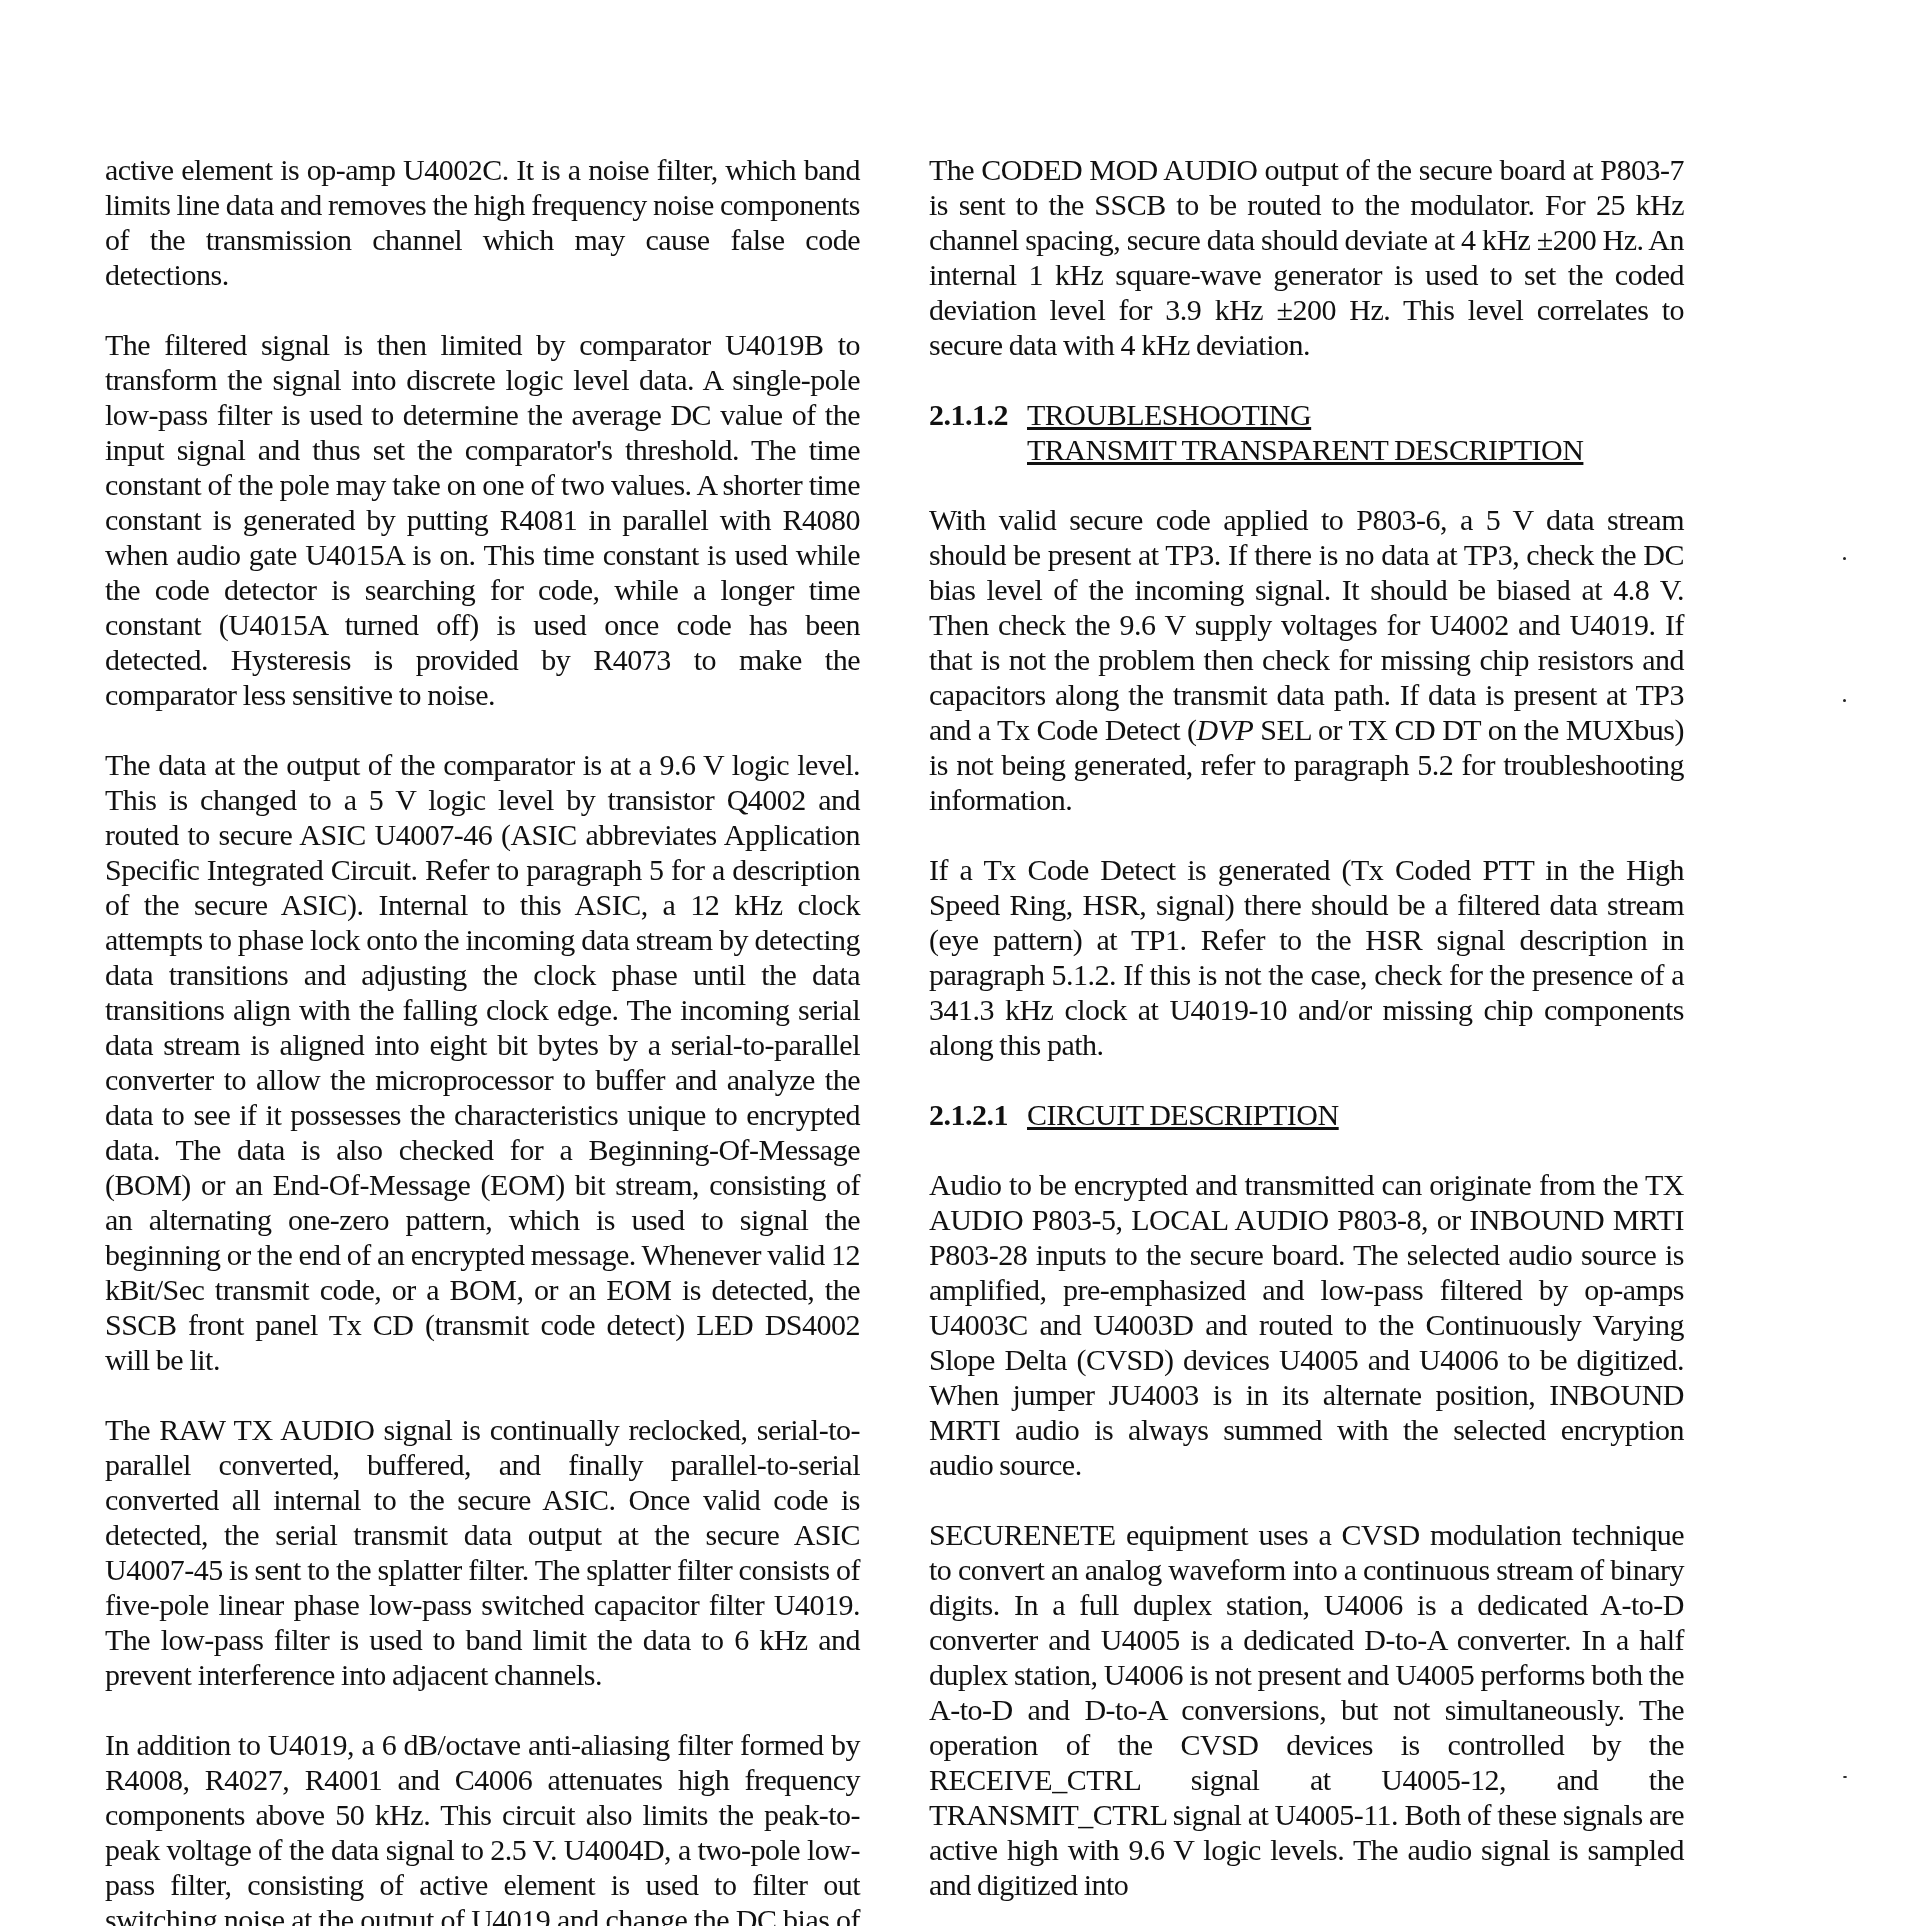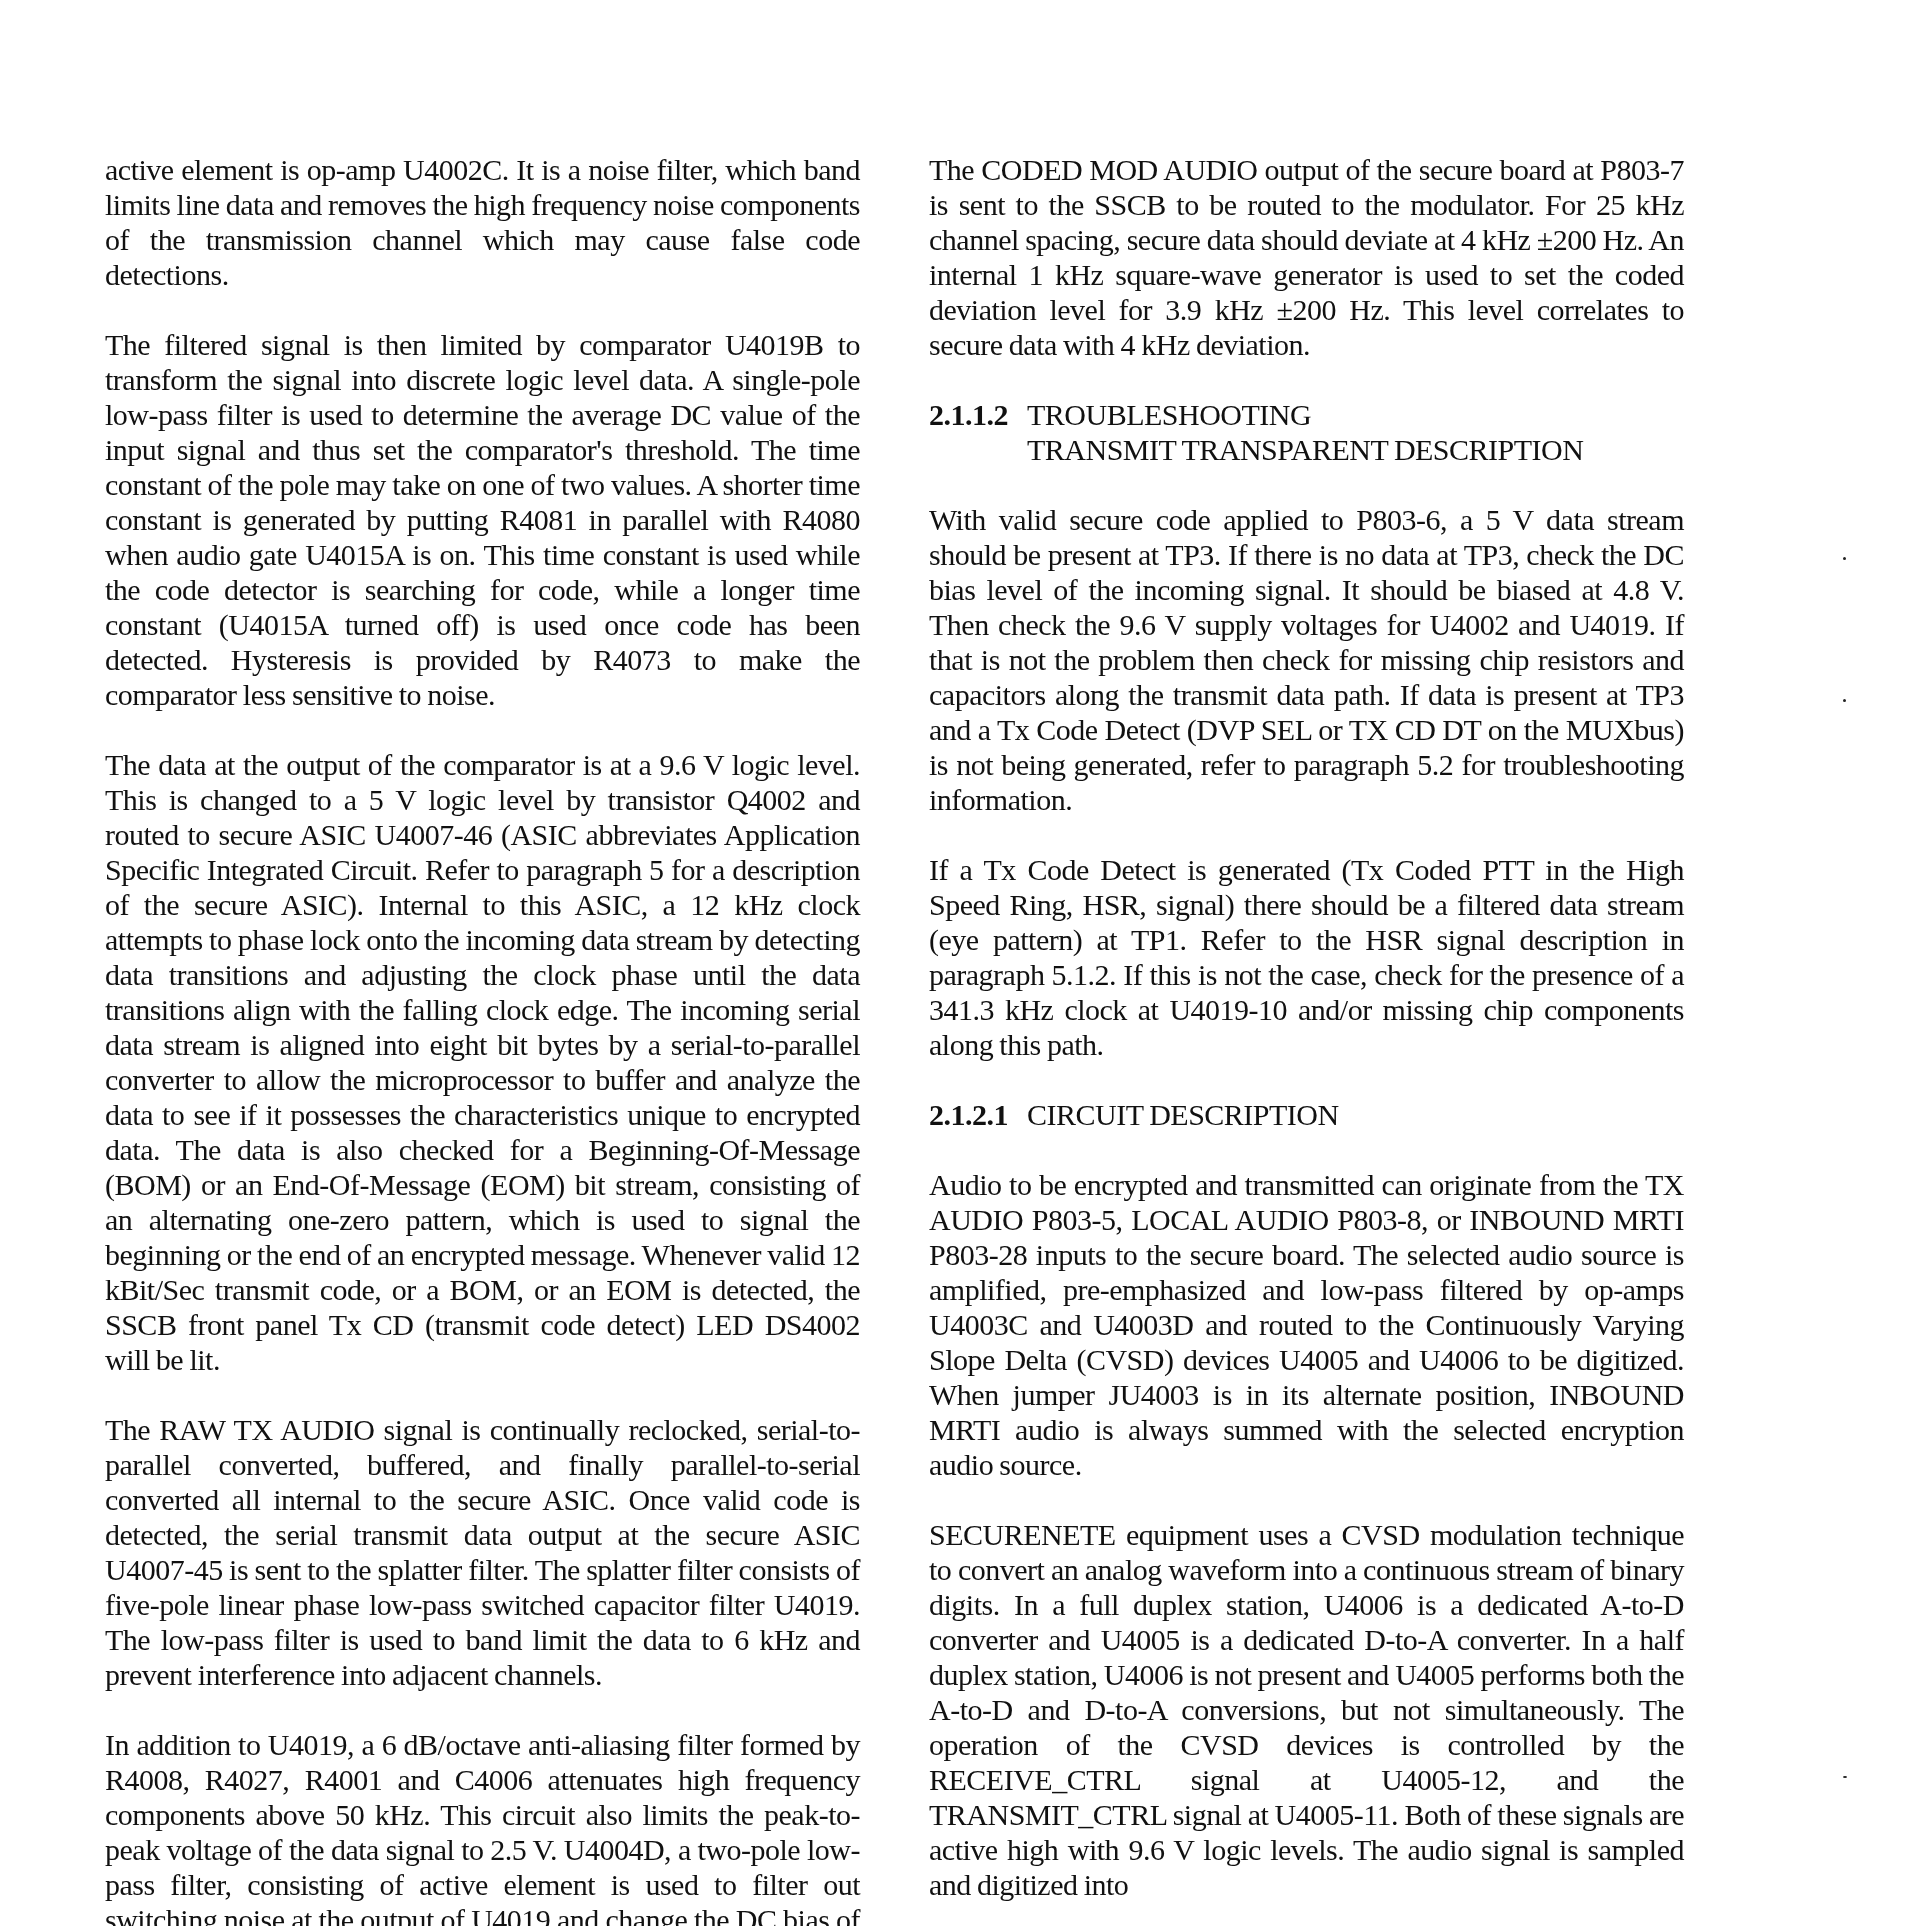--- a/index.html
+++ b/index.html
@@ -3,26 +3,26 @@
 <meta charset="utf-8">
 <style>
   html, body { margin: 0; padding: 0; background: #ffffff; }
   body { width: 1938px; height: 2556px; position: relative; overflow: hidden;
          font-family: "Liberation Serif", "DejaVu Serif", serif; color: #111111; }
   .col { position: absolute; top: 152px; width: 755px; font-size: 30px; line-height: 35px;
          text-align: justify; letter-spacing: -0.5px; word-spacing: -0.8px; }
   .col-left { left: 105px; }
   .col-right { left: 929px; }
   .para { margin: 0 0 35px 0; }
-  .heading { margin: 0 0 35px 0; text-align: left; }
+  .heading { margin: 0 0 35px 0; text-align: left; text-decoration: underline; }
   .heading .num { font-weight: bold; display: inline-block; min-width: 98px; }
   .heading .cont { display: block; padding-left: 98px; }
   .heading.bold-title .title { font-weight: bold; }
   .b { font-weight: normal; }
-  .i { }
+  .i { font-style: italic; }
   .speck { position: absolute; width: 3.1px; height: 3.1px; background: #222; border-radius: 50%; }
 </style>
 </head>
 <body>
 
 <div class="col col-left" id="col-left">
     <p class="para"><span>active element is op-amp U4002C. It is a noise filter, which band limits line data and removes the high frequency noise components of the transmission channel which may cause false code detections.</span></p>
     <p class="para"><span>The filtered signal is then limited by comparator U4019B to transform the signal into discrete logic level data. A single-pole low-pass filter is used to determine the average DC value of the input signal and thus set the comparator's threshold. The time constant of the pole may take on one of two values. A shorter time constant is generated by putting R4081 in parallel with R4080 when audio gate U4015A is on. This time constant is used while the code detector is searching for code, while a longer time constant (U4015A turned off) is used once code has been detected. Hysteresis is provided by R4073 to make the comparator less sensitive to noise.</span></p>
     <p class="para"><span>The data at the output of the comparator is at a 9.6 V logic level. This is changed to a 5 V logic level by transistor Q4002 and routed to secure ASIC U4007-46 (ASIC abbreviates Application Specific Integrated Circuit. Refer to paragraph 5 for a description of the secure ASIC). Internal to this ASIC, a 12 kHz clock attempts to phase lock onto the incoming data stream by detecting data transitions and adjusting the clock phase until the data transitions align with the falling clock edge. The incoming serial data stream is aligned into eight bit bytes by a serial-to-parallel converter to allow the microprocessor to buffer and analyze the data to see if it possesses the characteristics unique to encrypted data. The data is also checked for a Beginning-Of-Message (BOM) or an End-Of-Message (EOM) bit stream, consisting of an alternating one-zero pattern, which is used to signal the beginning or the end of an encrypted message. Whenever valid 12 kBit/Sec transmit code, or a BOM, or an EOM is detected, the SSCB front panel </span><span class="b">Tx CD</span><span> (transmit code detect) LED DS4002 will be lit.</span></p>
     <p class="para"><span>The RAW TX AUDIO signal is continually reclocked, serial-to-parallel converted, buffered, and finally parallel-to-serial converted all internal to the secure ASIC. Once valid code is detected, the serial transmit data output at the secure ASIC U4007-45 is sent to the splatter filter. The splatter filter consists of five-pole linear phase low-pass switched capacitor filter U4019. The low-pass filter is used to band limit the data to 6 kHz and prevent interference into adjacent channels.</span></p>

